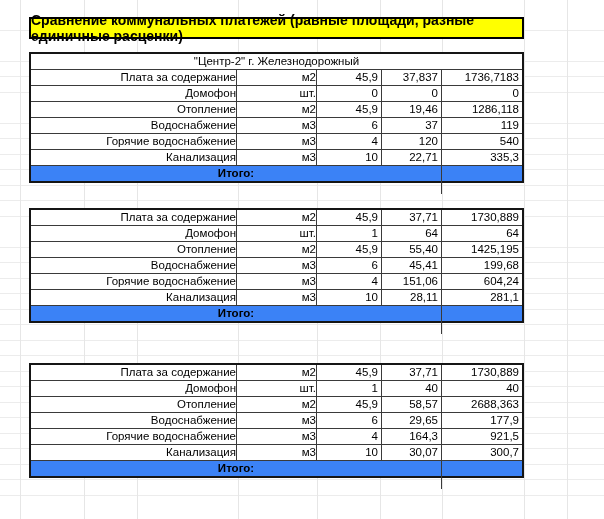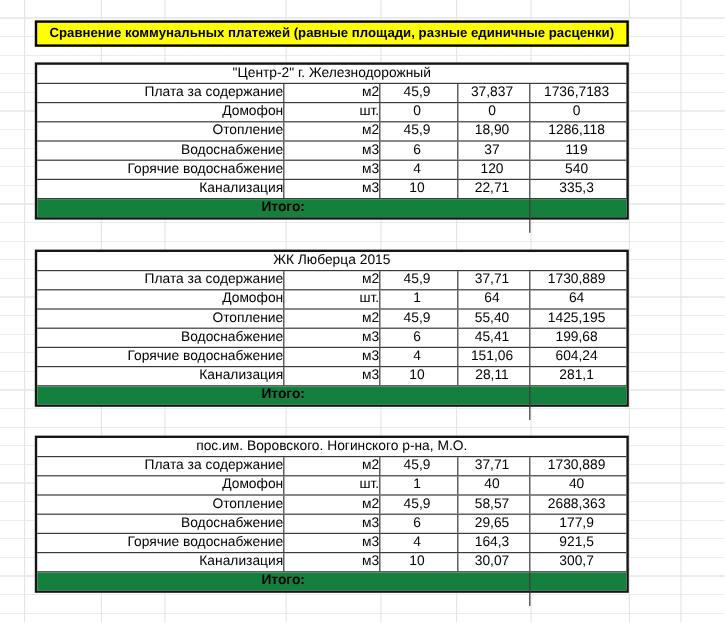--- a/index.html
+++ b/index.html
@@ -27,21 +27,21 @@
       repeating-linear-gradient(to bottom, transparent 0, transparent 14.5px, #ececec 14.5px, #ececec 15.5px);
     background-repeat: no-repeat, no-repeat, no-repeat, no-repeat, no-repeat, no-repeat, no-repeat, no-repeat, no-repeat, repeat;
     background-size: 1px 100%, 1px 100%, 1px 100%, 1px 100%, 1px 100%, 1px 100%, 1px 100%, 1px 100%, 1px 100%, 100% 100%;
     background-position: 20px 0, 84px 0, 137px 0, 238px 0, 317px 0, 380px 0, 442px 0, 524px 0, 567px 0, 0 0;
   }
   .banner {
     position: absolute; left: 29px; top: 17px; width: 495px; height: 22px;
     background: #ffff00;
     border: 2px solid #000;
     display: flex; align-items: center; justify-content: center;
-    font-weight: bold; font-size: 11px;
+    font-weight: bold; font-size: 14px;
   }
   .xtable {
     position: absolute; left: 29px; width: 495px;
     border: 2px solid #151515;
     background: #fff;
     font-size: 11.5px;
   }
   .t1 { top: 52px; }
   .t2 { top: 208px; }
   .t3 { top: 363px; }
@@ -58,22 +58,22 @@
     border-bottom: 1px solid #3a3a3a;
   }
   .tr.totalrow { border-bottom: none; height: 15px; }
   .td {
     border-right: 1px solid #3a3a3a;
     white-space: nowrap; overflow: hidden;
   }
   .td:last-child { border-right: none; }
   .td.label { text-align: right; padding-left: 4px; }
   .td.unit  { text-align: right; }
-  .td.num   { text-align: center; padding-right: 3px; }
-  .totalrow { background: #15803d; font-weight: bold; }
+  .td.num   { text-align: right; padding-right: 3px; }
+  .totalrow { background: #3b82f6; font-weight: bold; }
   .totalrow .merged { grid-column: 1 / 5; text-align: center; border-right: 1px solid #3a3a3a; }
   .totalrow .num { text-align: left; padding-right: 5px; margin-top: 28px; }
 </style>
 </head>
 <body>
 
 <div class="sheet"></div>
 
 <div class="banner">
   <span>Сравнение коммунальных платежей (равные площади, разные единичные расценки)</span>
@@ -92,21 +92,21 @@
     <div class="td label">Домофон</div>
     <div class="td unit">шт.</div>
     <div class="td num">0</div>
     <div class="td num">0</div>
     <div class="td num">0</div>
   </div>
   <div class="tr">
     <div class="td label">Отопление</div>
     <div class="td unit">м2</div>
     <div class="td num">45,9</div>
-    <div class="td num">18,90</div>
+    <div class="td num">19,46</div>
     <div class="td num">1286,118</div>
   </div>
   <div class="tr">
     <div class="td label">Водоснабжение</div>
     <div class="td unit">м3</div>
     <div class="td num">6</div>
     <div class="td num">37</div>
     <div class="td num">119</div>
   </div>
   <div class="tr">
@@ -123,21 +123,20 @@
     <div class="td num">22,71</div>
     <div class="td num">335,3</div>
   </div>
   <div class="tr totalrow">
     <div class="td merged">Итого:</div>
     <div class="td num">4120,1363</div>
   </div>
 </div>
 
 <div class="xtable t2">
-  <div class="thead">ЖК Люберца 2015</div>
   <div class="tr">
     <div class="td label">Плата за содержание</div>
     <div class="td unit">м2</div>
     <div class="td num">45,9</div>
     <div class="td num">37,71</div>
     <div class="td num">1730,889</div>
   </div>
   <div class="tr">
     <div class="td label">Домофон</div>
     <div class="td unit">шт.</div>
@@ -173,21 +172,20 @@
     <div class="td num">28,11</div>
     <div class="td num">281,1</div>
   </div>
   <div class="tr totalrow">
     <div class="td merged">Итого:</div>
     <div class="td num">4305,104</div>
   </div>
 </div>
 
 <div class="xtable t3">
-  <div class="thead">пос.им. Воровского. Ногинского р-на, М.О.</div>
   <div class="tr">
     <div class="td label">Плата за содержание</div>
     <div class="td unit">м2</div>
     <div class="td num">45,9</div>
     <div class="td num">37,71</div>
     <div class="td num">1730,889</div>
   </div>
   <div class="tr">
     <div class="td label">Домофон</div>
     <div class="td unit">шт.</div>

